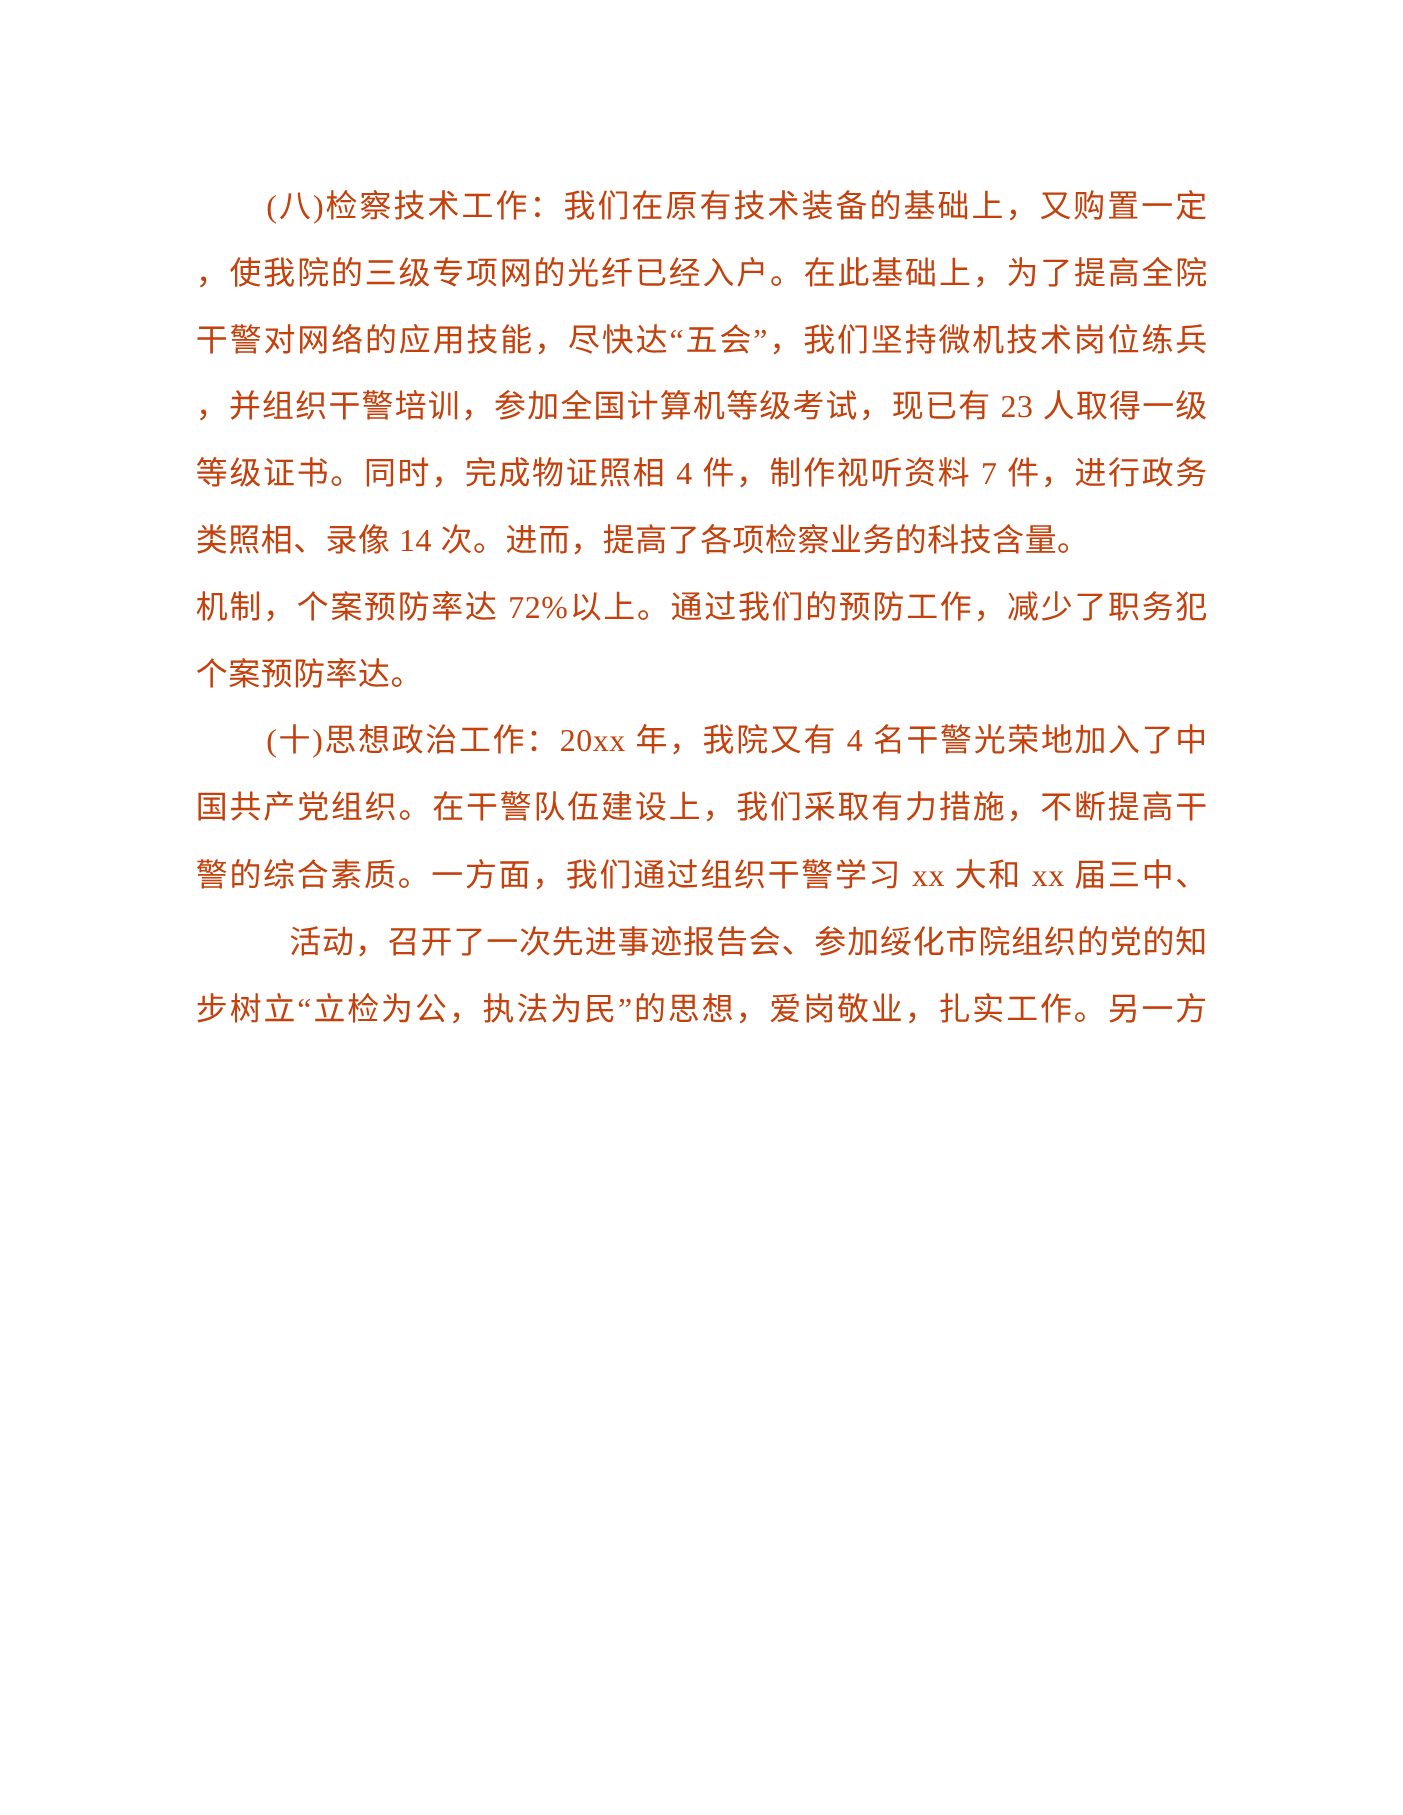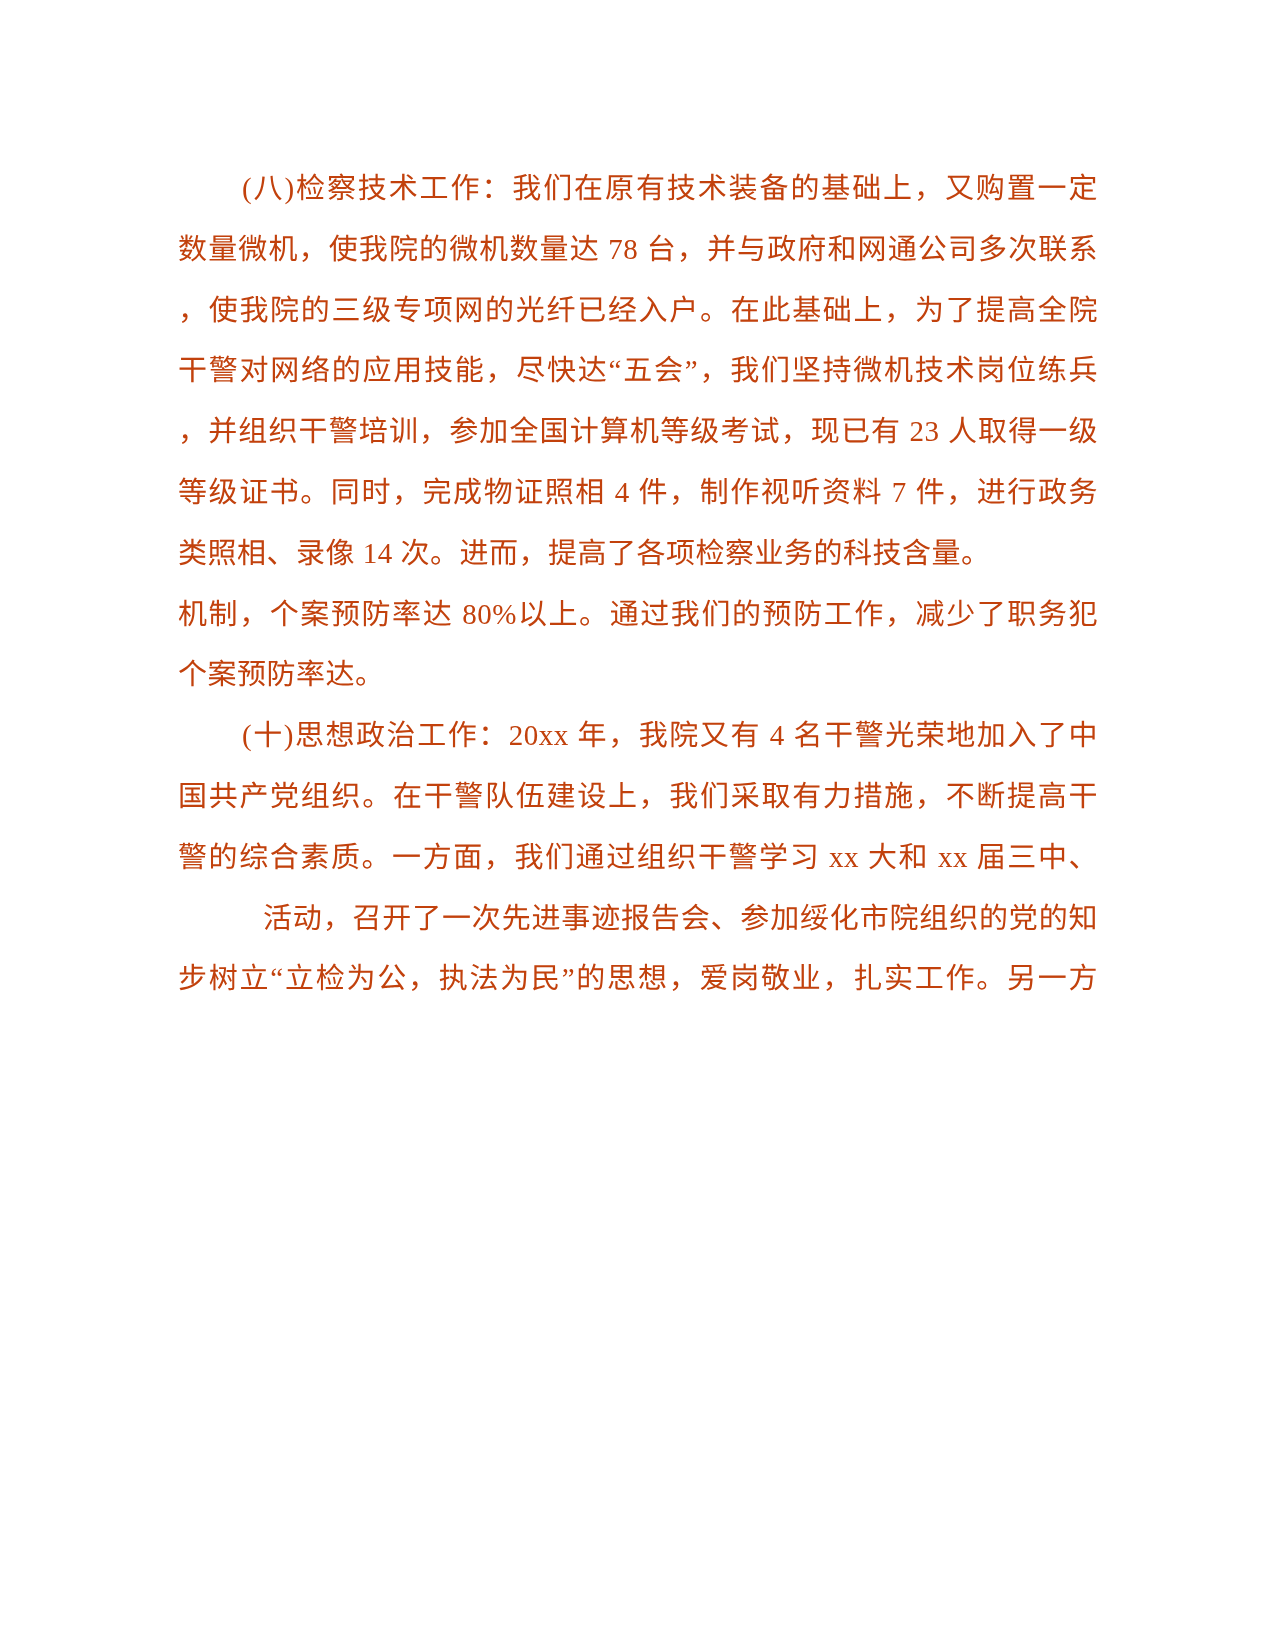--- a/index.html
+++ b/index.html
@@ -41,27 +41,26 @@
   .line.i1 { padding-left: 64px; }
   
   .line.i2 { padding-left: 85px; }
 </style>
 </head>
 <body>
 
 <div class="page">
   <div class="doc-body">
     <div class="line j i1">(八)检察技术工作：我们在原有技术装备的基础上，又购置一定</div>
-    <div class="line j">数量微机，使我院的微机数量达 78 台，并与政府和网通公司多次联系</div>
     <div class="line j">，使我院的三级专项网的光纤已经入户。在此基础上，为了提高全院</div>
     <div class="line j">干警对网络的应用技能，尽快达“五会”，我们坚持微机技术岗位练兵</div>
     <div class="line j">，并组织干警培训，参加全国计算机等级考试，现已有 23 人取得一级</div>
     <div class="line j">等级证书。同时，完成物证照相 4 件，制作视听资料 7 件，进行政务</div>
     <div class="line">类照相、录像 14 次。进而，提高了各项检察业务的科技含量。</div>
-    <div class="line j">机制，个案预防率达 80%以上。通过我们的预防工作，减少了职务犯</div>
+    <div class="line j">机制，个案预防率达 72%以上。通过我们的预防工作，减少了职务犯</div>
     <div class="line">个案预防率达。</div>
     <div class="line j i1">(十)思想政治工作：20xx 年，我院又有 4 名干警光荣地加入了中</div>
     <div class="line j">国共产党组织。在干警队伍建设上，我们采取有力措施，不断提高干</div>
     <div class="line j">警的综合素质。一方面，我们通过组织干警学习 xx 大和 xx 届三中、</div>
     <div class="line j i2">活动，召开了一次先进事迹报告会、参加绥化市院组织的党的知</div>
     <div class="line j">步树立“立检为公，执法为民”的思想，爱岗敬业，扎实工作。另一方</div>
   </div>
 </div>
 
 </body></html>

